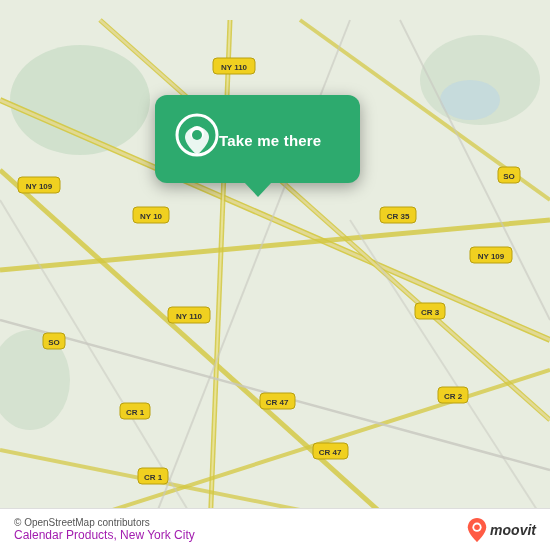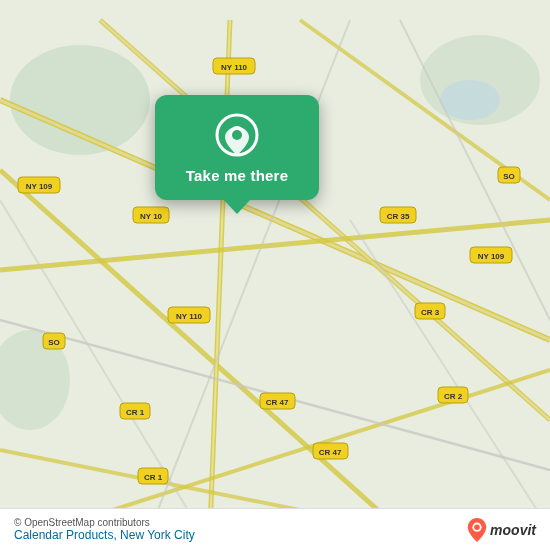--- a/index.html
+++ b/index.html
@@ -34,25 +34,24 @@
       position: absolute;
       top: 0; left: 0;
       width: 100%; height: 100%;
     }
 
     
     .popup-card {
       position: absolute;
       top: 95px;
       left: 155px;
-      width: 164px;
+      width: 205px;
       background: #2daa6e;
       border-radius: 12px;
       display: flex;
-      flex-direction: column;
       align-items: center;
       padding: 18px 20px 16px;
       box-shadow: 0 4px 16px rgba(0,0,0,0.35);
       z-index: 10;
     }
 
     .popup-card::after {
       content: '';
       position: absolute;
       bottom: -14px;
@@ -105,21 +104,21 @@
     }
 
     .bottom-right {
       display: flex;
       align-items: flex-end;
       gap: 6px;
     }
 
     .bottom-title {
       font-size: 12px;
-      color: #0369a1;
+      color: #a21caf;
       font-weight: 500;
     }
 
     .moovit-logo {
       display: flex;
       align-items: center;
       gap: 3px;
     }
 
     .moovit-pin {

